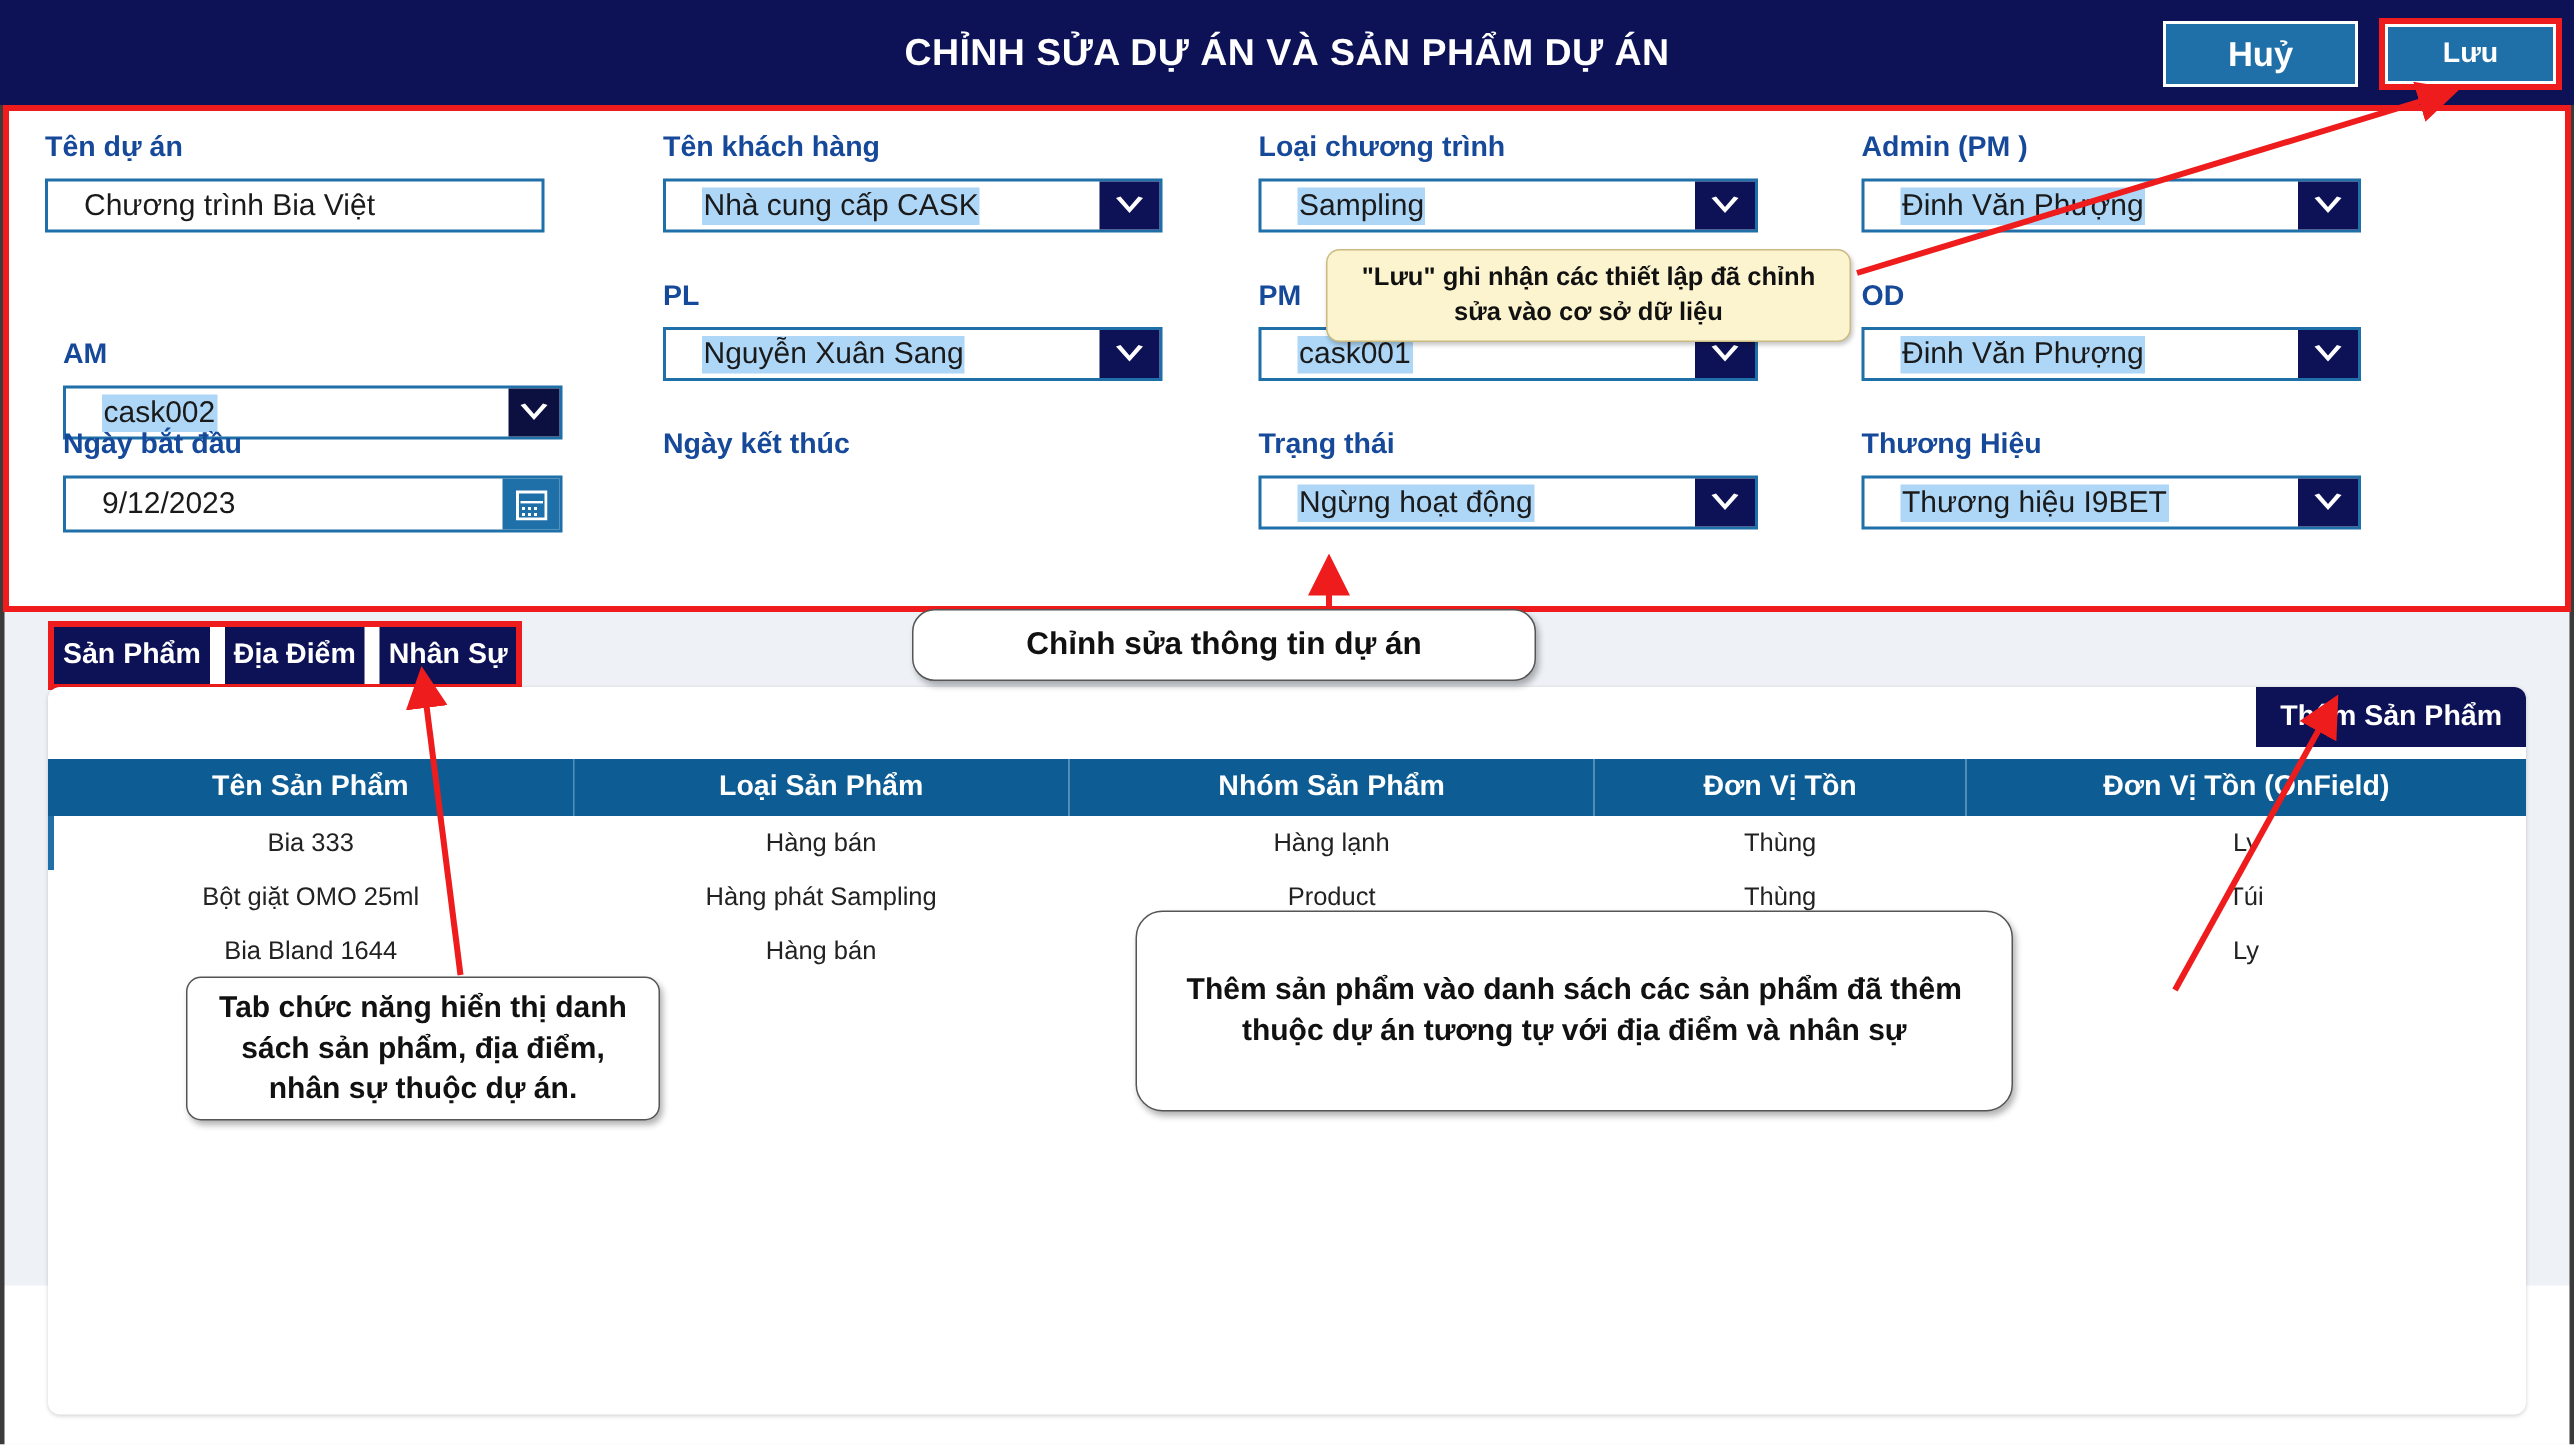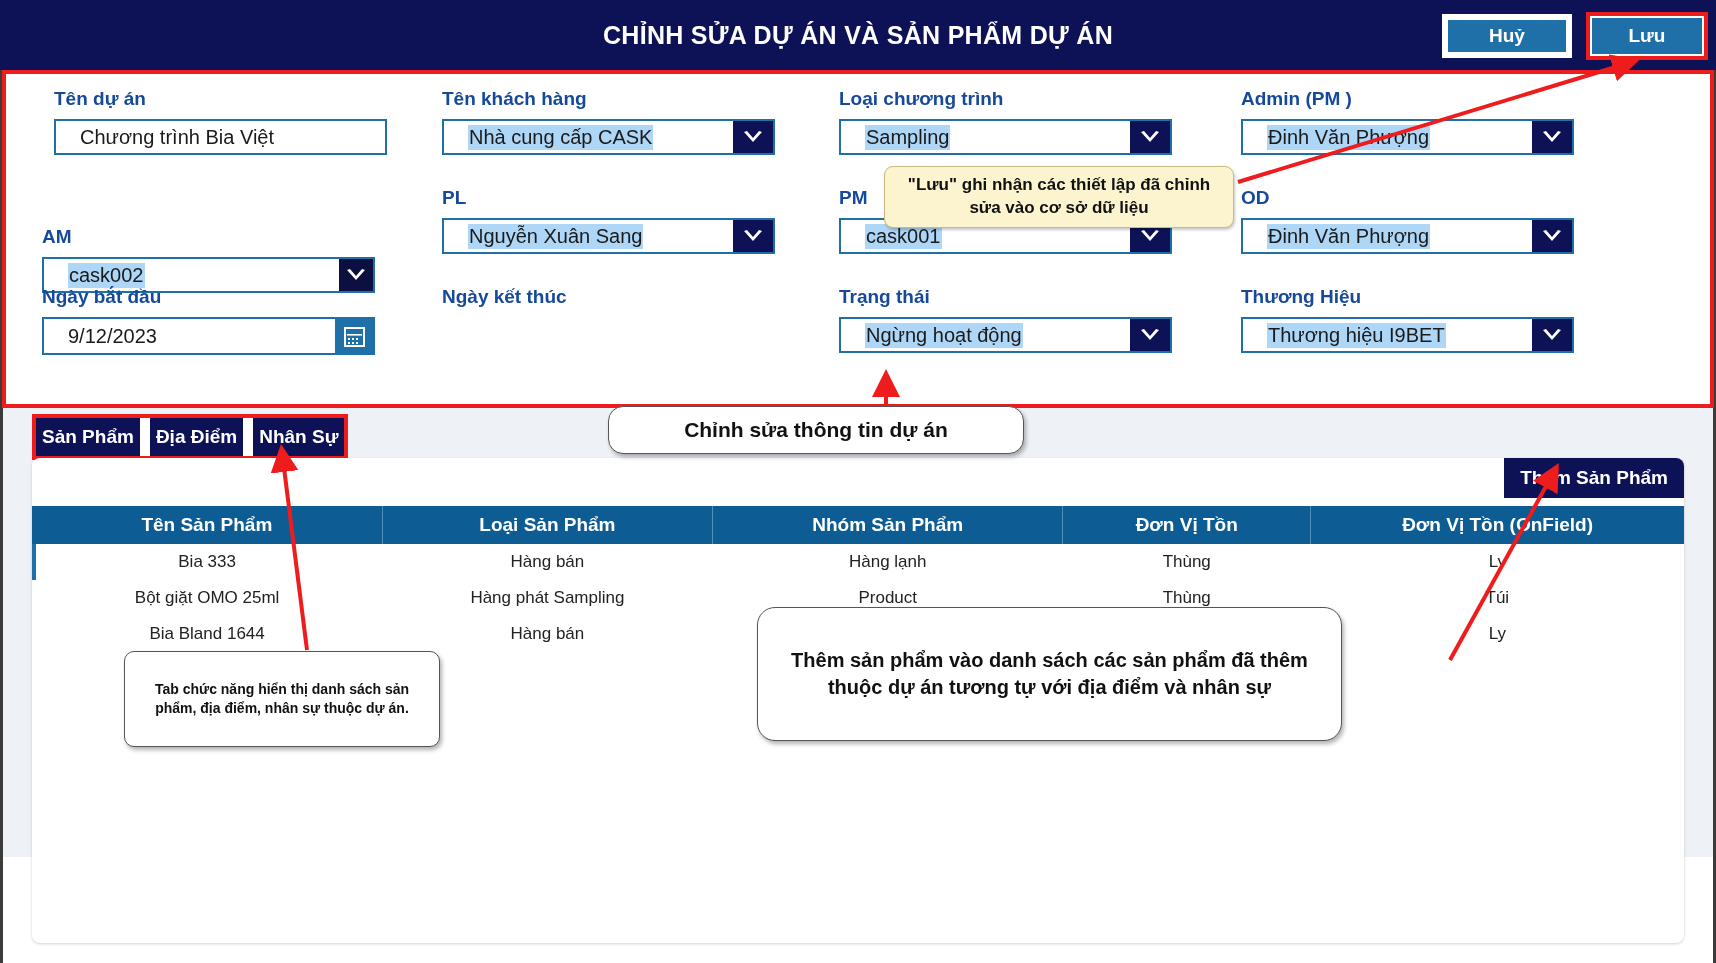--- a/index.html
+++ b/index.html
@@ -30,23 +30,23 @@
     letter-spacing: .3px;
     text-align: center;
   }
   .titlebar-actions {
     position: absolute; right: 8px; top: 12px;
     display: flex; align-items: center; gap: 14px;
   }
   .btn-cancel {
     width: 130px; height: 44px;
     background: #1f6fa8;
-    border: 6px solid #ffffff;
-    color: #ffffff;
-    font-size: 19px; font-weight: bold;
+    border: 2px solid #ffffff;
+    color: #ffffff;
+    font-size: 23px; font-weight: bold;
     display: flex; align-items: center; justify-content: center;
     cursor: pointer;
   }
   .btn-save-wrap {
     position: relative;
     width: 122px; height: 48px;
     border: 4px solid #ee1c1c;
     display: flex; align-items: center; justify-content: center;
     background: #1f6fa8;
   }
@@ -243,21 +243,21 @@
     <div class="titlebar-actions">
       <div class="btn-cancel">Huỷ</div>
       <div class="btn-save-wrap">
         <div class="btn-save">Lưu</div>
       </div>
     </div>
   </div>
 
   <div class="form-panel">
     <div class="form-grid" id="form-grid">
-        <div class="field" style="left: 48px; top: 14px; width: 333px;">
+        <div class="field" style="left: 24px; top: 14px; width: 333px;">
           <div class="field-label">Tên dự án</div>
           <div class="input-shell">
             <div class="input-text">Chương trình Bia Việt</div>
           </div>
         </div>
         <div class="field" style="left: 436px; top: 14px; width: 333px;">
           <div class="field-label">Tên khách hàng</div>
           <div class="input-shell">
             <div class="input-text">
               <span class="sel">Nhà cung cấp CASK</span>
@@ -438,21 +438,21 @@
             <td>Ly</td>
           </tr>
         </tbody>
     </table>
   </div>
 
   <div class="callout-yellow" style="left:884px; top:166px; width:350px; height:62px; font-size:17px;">"Lưu" ghi nhận các thiết lập đã chỉnh sửa vào cơ sở dữ liệu</div>
 
   <div class="callout" style="left:608px; top:406px; width:416px; height:48px; font-size:21px;border-radius:15px;">Chỉnh sửa thông tin dự án</div>
 
-  <div class="callout" style="left:124px; top:651px; width:316px; height:96px; font-size:14px;">Tab chức năng hiển thị danh sách sản phẩm, địa điểm, nhân sự thuộc dự án.</div>
+  <div class="callout" style="left:124px; top:651px; width:316px; height:96px; font-size:20px;">Tab chức năng hiển thị danh sách sản phẩm, địa điểm, nhân sự thuộc dự án.</div>
 
   <div class="callout" style="left:757px; top:607px; width:585px; height:134px; font-size:20px;border-radius:18px;">Thêm sản phẩm vào danh sách các sản phẩm đã thêm thuộc dự án tương tự với địa điểm và nhân sự</div>
 
   <svg class="arrows" viewBox="0 0 1716 963">
     <defs>
       <marker id="ah" markerWidth="7" markerHeight="7" refX="5" refY="3.5" orient="auto">
         <polygon points="0 0, 7 3.5, 0 7" fill="#ee1c1c"></polygon>
       </marker>
     </defs>
 

